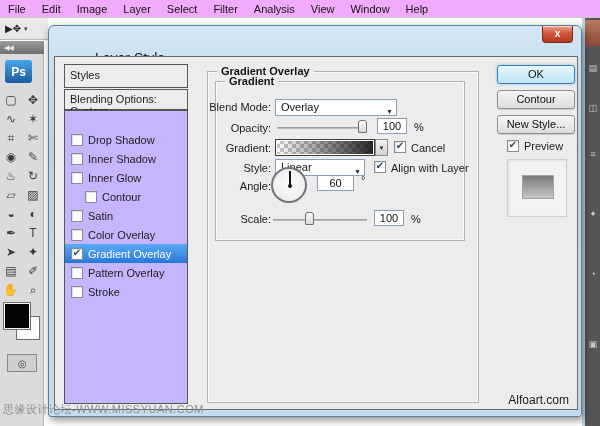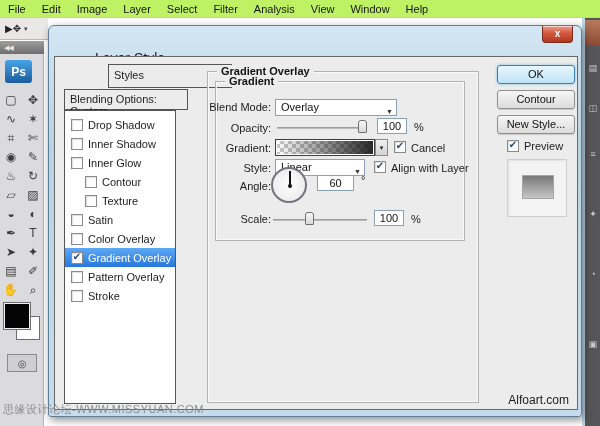--- a/index.html
+++ b/index.html
@@ -1,20 +1,20 @@
 <!DOCTYPE html>
 <html><head>
 <meta charset="utf-8">
 <style>
   * { margin:0; padding:0; box-sizing:border-box; }
   html,body { width:600px; height:426px; overflow:hidden; }
   body { font-family:"Liberation Sans", sans-serif; background:#ffffff; position:relative; font-size:11px; color:#1c1c1c; }
 
   
-  #menubar { position:absolute; left:0; top:0; width:600px; height:18px; background:#bef264; border-bottom:1px solid #c9c9c9; display:flex; align-items:center; }
+  #menubar { position:absolute; left:0; top:0; width:600px; height:18px; background:#f0abfc; border-bottom:1px solid #c9c9c9; display:flex; align-items:center; }
   .menu-item { padding:0 8px; font-size:11px; color:#141414; cursor:default; }
 
   
   #optionsbar { position:absolute; left:0; top:18px; width:48px; height:22px; background:#e9e8e6; border-bottom:1px solid #b9b9b9; display:flex; align-items:center; gap:3px; padding-left:5px; }
   #optionsbar .mv { font-size:10px; color:#222; }
   #optionsbar .dd { font-size:7px; color:#444; }
   #toolbar-header { position:absolute; left:0; top:41px; width:44px; height:13px; background:linear-gradient(#9e9e9e,#6e6e6e); color:#e8e8e8; font-size:7px; display:flex; align-items:center; padding-left:4px; letter-spacing:-1px; }
   #toolbar { position:absolute; left:0; top:54px; width:44px; height:398px; background:#dbdbde; border-right:1px solid #b3b3b3; }
   #ps-logo { position:absolute; left:5px; top:6px; width:27px; height:23px; background:linear-gradient(#47a5e8,#1b5c9e); border-radius:3px; color:#fff; font-weight:bold; font-size:12px; display:flex; align-items:center; justify-content:center; }
   #tools { position:absolute; left:0; top:36px; width:44px; display:grid; grid-template-columns:22px 22px; grid-auto-rows:19px; justify-items:center; align-items:center; font-size:12px; color:#3b3b3b; }
@@ -29,23 +29,23 @@
   #dock .dock-ico { position:absolute; left:5px; width:12px; height:12px; color:#cbcbcb; font-size:9px; line-height:12px; text-align:center; }
 
   
   #dialog { position:absolute; left:48px; top:25px; width:534px; height:392px; background:linear-gradient(180deg,#d3e6f3,#b9d3e6 30%,#c4dcee); border:1px solid #5f7e96; border-radius:6px 6px 3px 3px; box-shadow:2px 3px 8px rgba(0,0,0,0.45); }
   #dlg-title { position:absolute; left:11px; top:24px; font-size:14px; color:#1e1e1e;margin-left:35px; }
   #dlg-close { position:absolute; right:8px; top:0; width:31px; height:17px; border:1px solid #7c2a1c; border-top:none; border-radius:0 0 4px 4px; background:linear-gradient(#eba390,#d5553c 45%,#ad3a22); color:#fff; font-size:10px; font-weight:bold; text-align:center; line-height:15px; box-shadow:inset 0 1px 0 rgba(255,255,255,0.55); cursor:pointer; }
   #dlg-content { position:absolute; left:5px; top:30px; width:524px; height:354px; background:#ececec; border:1px solid #686868; }
 
   
   .panel-box { position:absolute; left:9px; width:124px; border:1px solid #555; background:#ececec; font-size:11px; padding:4px 0 0 5px; }
-  #styles-header { top:7px; height:24px;margin-left:44px; }
+  #styles-header { top:7px; height:24px; }
   #blending-box { top:32px; height:21px; padding-top:3px; }
-  #styles-list { position:absolute; left:9px; top:53px; width:112px; height:294px; border:1px solid #555; background:#ffffff; padding-top:4px; }
+  #styles-list { position:absolute; left:9px; top:53px; width:124px; height:294px; border:1px solid #555; background:#c4b5fd; padding-top:19px; }
   .sl-item { height:19px; display:flex; align-items:center; padding-left:6px; gap:5px; cursor:pointer; }
   .sl-item.indent { padding-left:20px; }
   .sl-item.sel { background:linear-gradient(#5da9f7,#2677d8); color:#ffffff; }
   .chk { width:12px; height:12px; background:#fdfdfd; border:1px solid #8b8b8b; box-shadow:inset 1px 1px 1px rgba(0,0,0,0.12); display:inline-flex; align-items:center; justify-content:center; flex:0 0 auto; }
   .tick { font-size:10px; line-height:10px; color:#27496b; margin-top:-2px; }
 
   
   .gbox { position:absolute; border:1px solid #b2b2b2; box-shadow:inset 0 0 0 1px #fafafa; }
   .glabel { position:absolute; top:-7px; left:9px; background:#ececec; padding:0 4px; font-weight:bold; font-size:11px; color:#111; }
   #gbox-outer { left:152px; top:14px; width:272px; height:332px; }
@@ -171,24 +171,20 @@
           <span>Inner Shadow</span>
         </div>
       <div class="sl-item">
           <span class="chk"></span>
           <span>Inner Glow</span>
         </div>
       <div class="sl-item indent">
           <span class="chk"></span>
           <span>Contour</span>
         </div>
-      <div class="sl-item indent">
-          <span class="chk"></span>
-          <span>Texture</span>
-        </div>
       <div class="sl-item">
           <span class="chk"></span>
           <span>Satin</span>
         </div>
       <div class="sl-item">
           <span class="chk"></span>
           <span>Color Overlay</span>
         </div>
       <div class="sl-item sel">
           <span class="chk">

